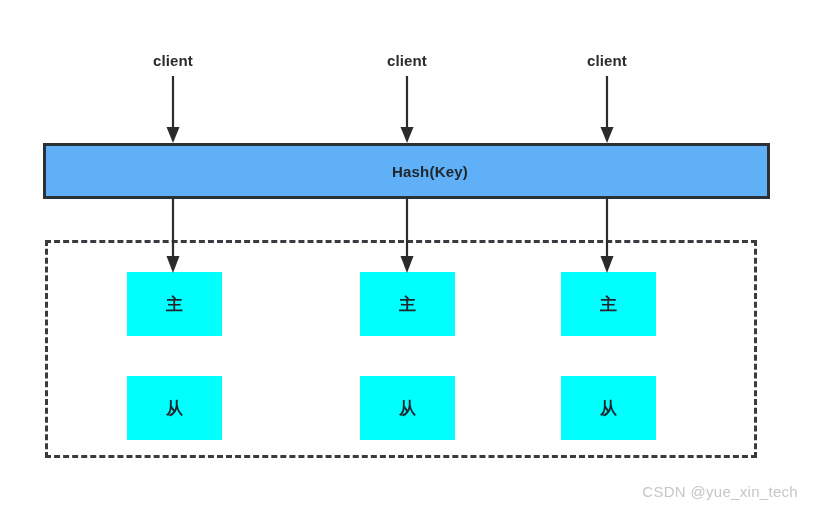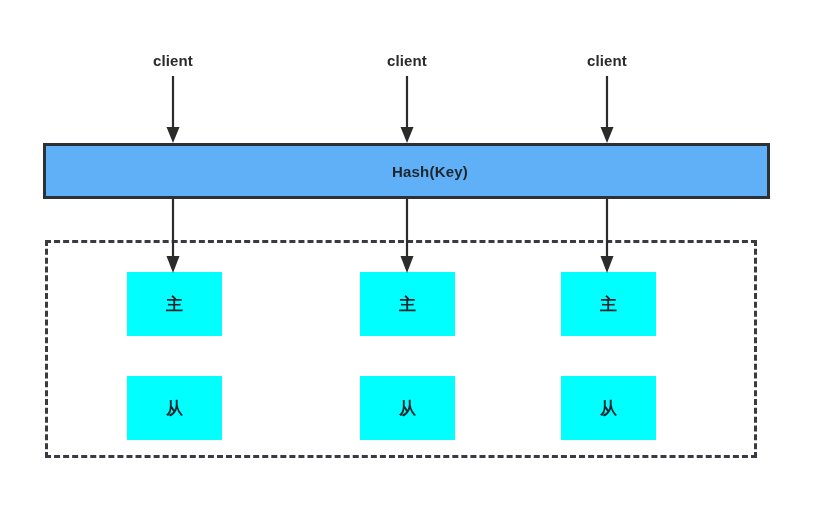--- a/index.html
+++ b/index.html
@@ -167,14 +167,15 @@
     <g>
       <line class="arrow-line" x1="407" y1="199" x2="407" y2="262"></line>
       <polygon class="arrow-head" points="407,273 400.5,256 413.5,256"></polygon>
     </g>
     <g>
       <line class="arrow-line" x1="607" y1="199" x2="607" y2="262"></line>
       <polygon class="arrow-head" points="607,273 600.5,256 613.5,256"></polygon>
     </g>
   </svg>
 
+  <div id="watermark">CSDN @yue_xin_tech</div>
 
 </div>
 
 </body></html>

